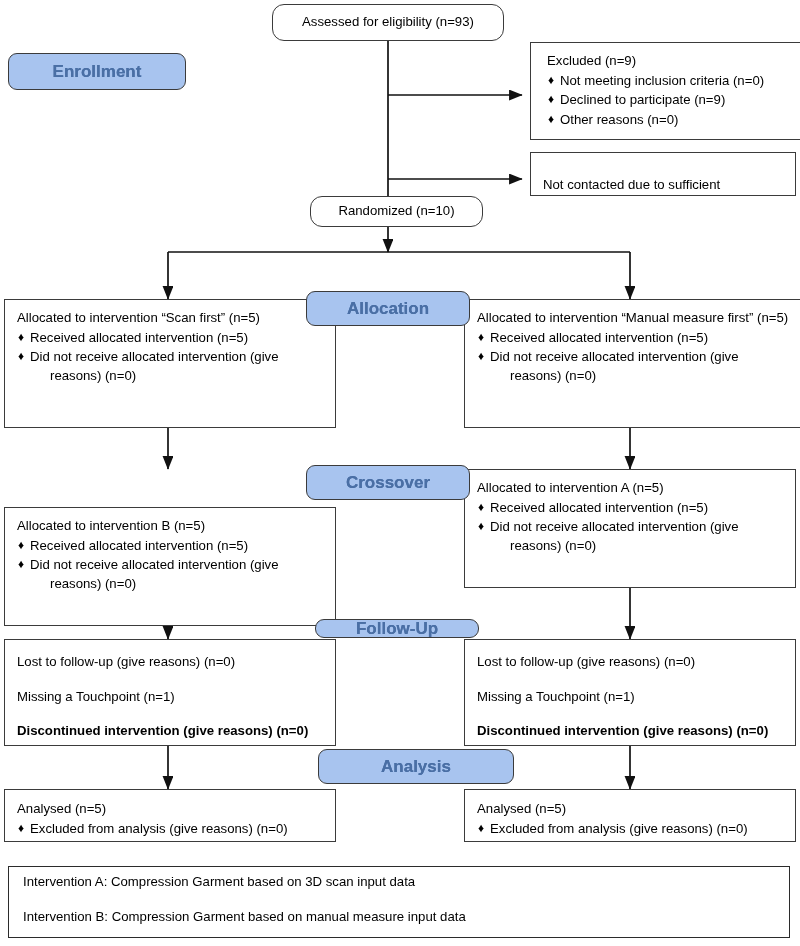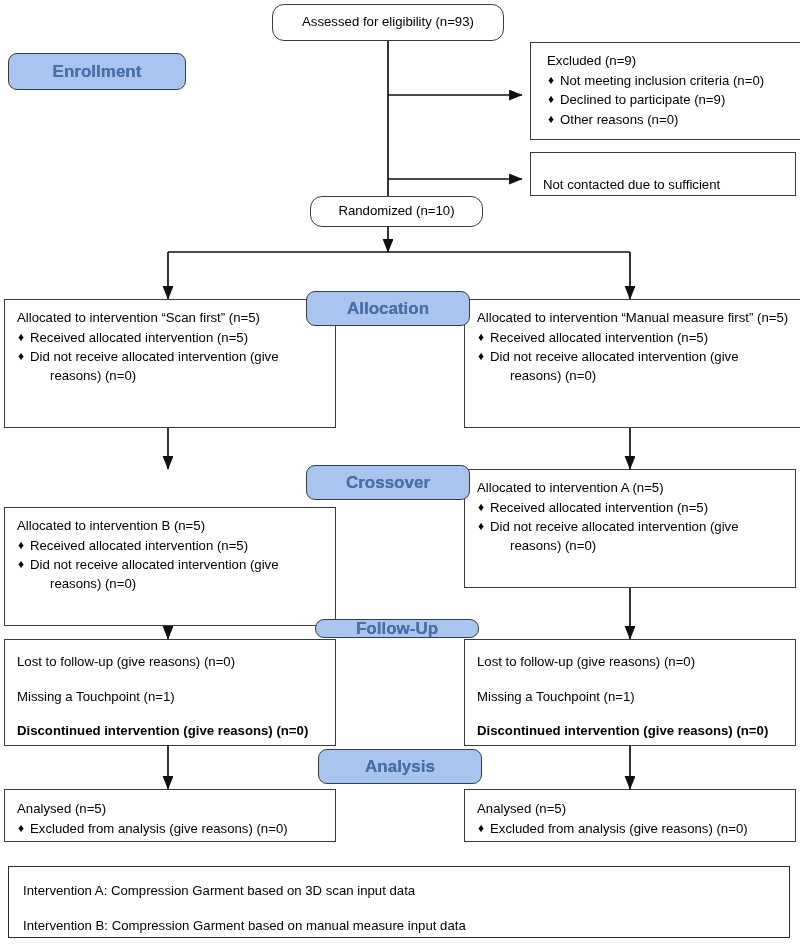--- a/index.html
+++ b/index.html
@@ -97,21 +97,21 @@
     justify-content: center;
     z-index: 5;
     text-shadow: 0 0 0 #4a6fa5;
   }
   .legend {
     position: absolute;
     box-sizing: border-box;
     background: #ffffff;
     border: 1.4px solid #2b2b2b;
     font-size: 13.2px;
-    padding: 16px 14px;
+    padding: 7px 14px;
   }
   .legend p {
     margin: 0 0 20px 0;
   }
   .legend p:last-child { margin-bottom: 8px; }
 </style>
 </head>
 <body>
 
 <div id="diagram">
@@ -228,21 +228,21 @@
     <p>Discontinued intervention (give reasons) (n=0)</p>
   </div>
 
   <div class="box" style="left:4px; top:789px; width:332px; height:53px; padding-top:10px;">
     <div class="head">Analysed  (n=5)</div>
     <ul class="bullets">
       <li><span class="dot">♦</span><span>Excluded from analysis (give reasons) (n=0)</span></li>
     </ul>
   </div>
 
-  <div class="stage" style="left:318px; top:749px; width:164px; height:35px;">
+  <div class="stage" style="left:318px; top:749px; width:196px; height:35px;">
     <span>Analysis</span>
   </div>
 
   <div class="box" style="left:464px; top:789px; width:332px; height:53px; padding-top:10px;">
     <div class="head">Analysed  (n=5)</div>
     <ul class="bullets">
       <li><span class="dot">♦</span><span>Excluded from analysis (give reasons) (n=0)</span></li>
     </ul>
   </div>
 

